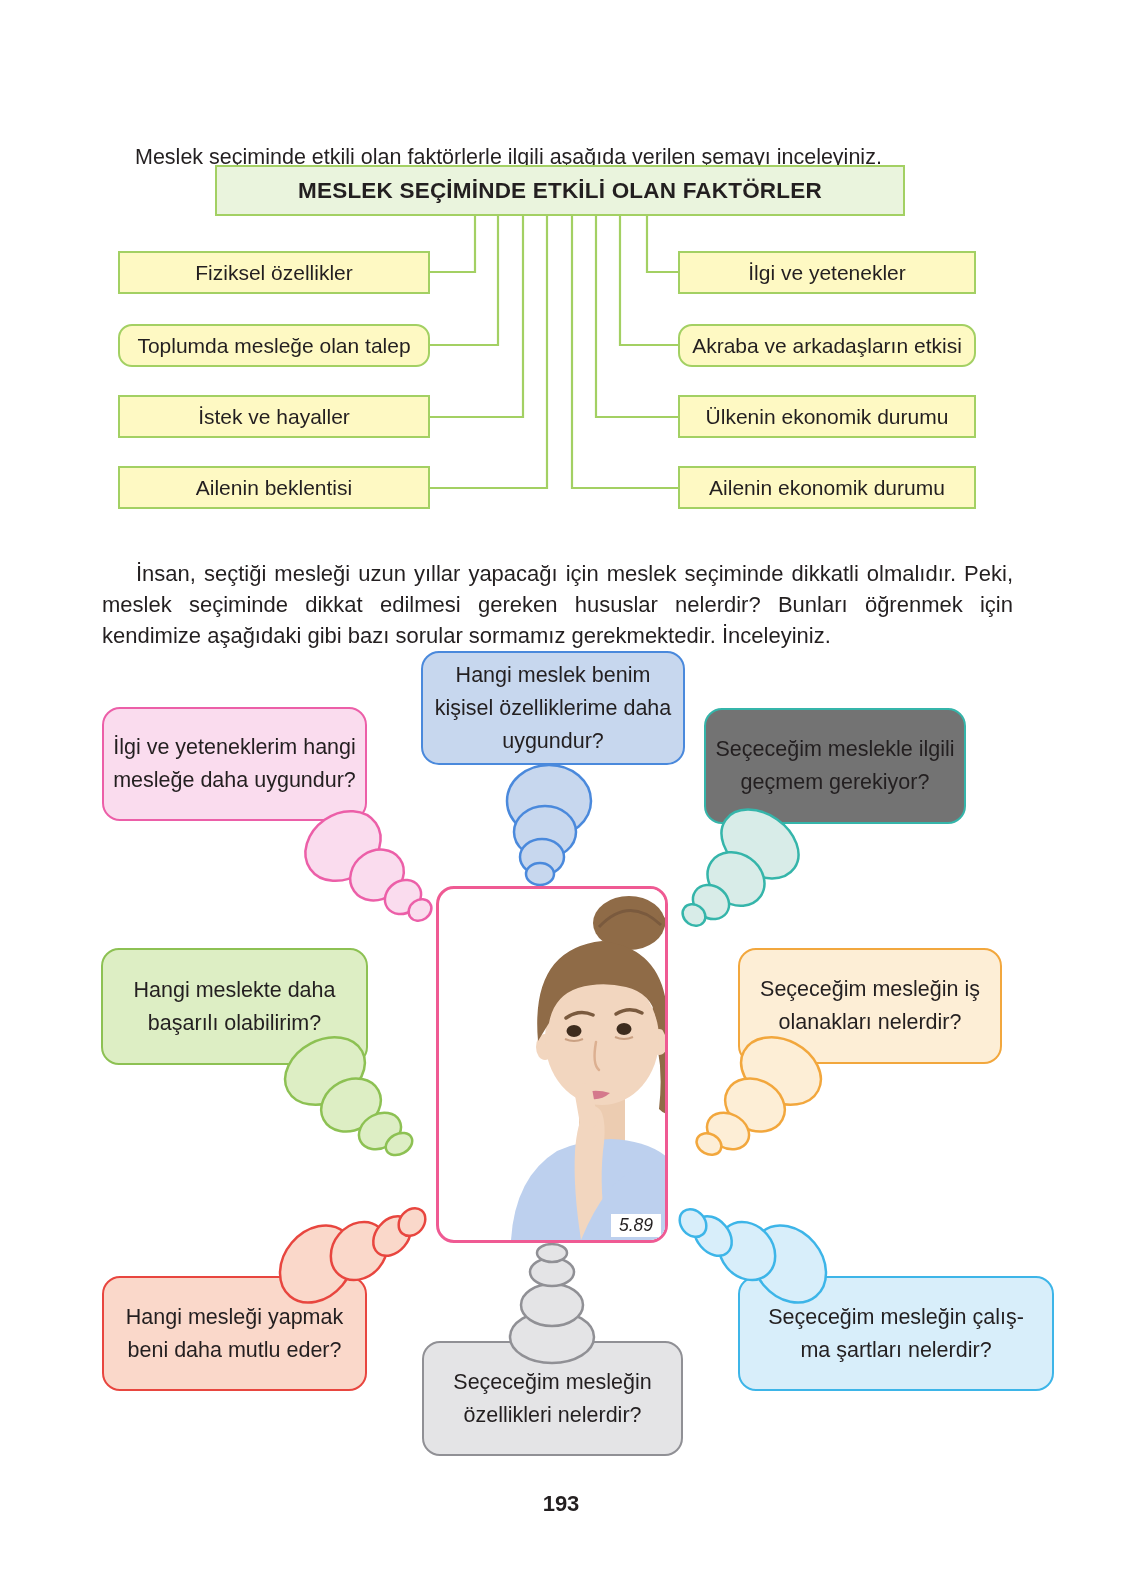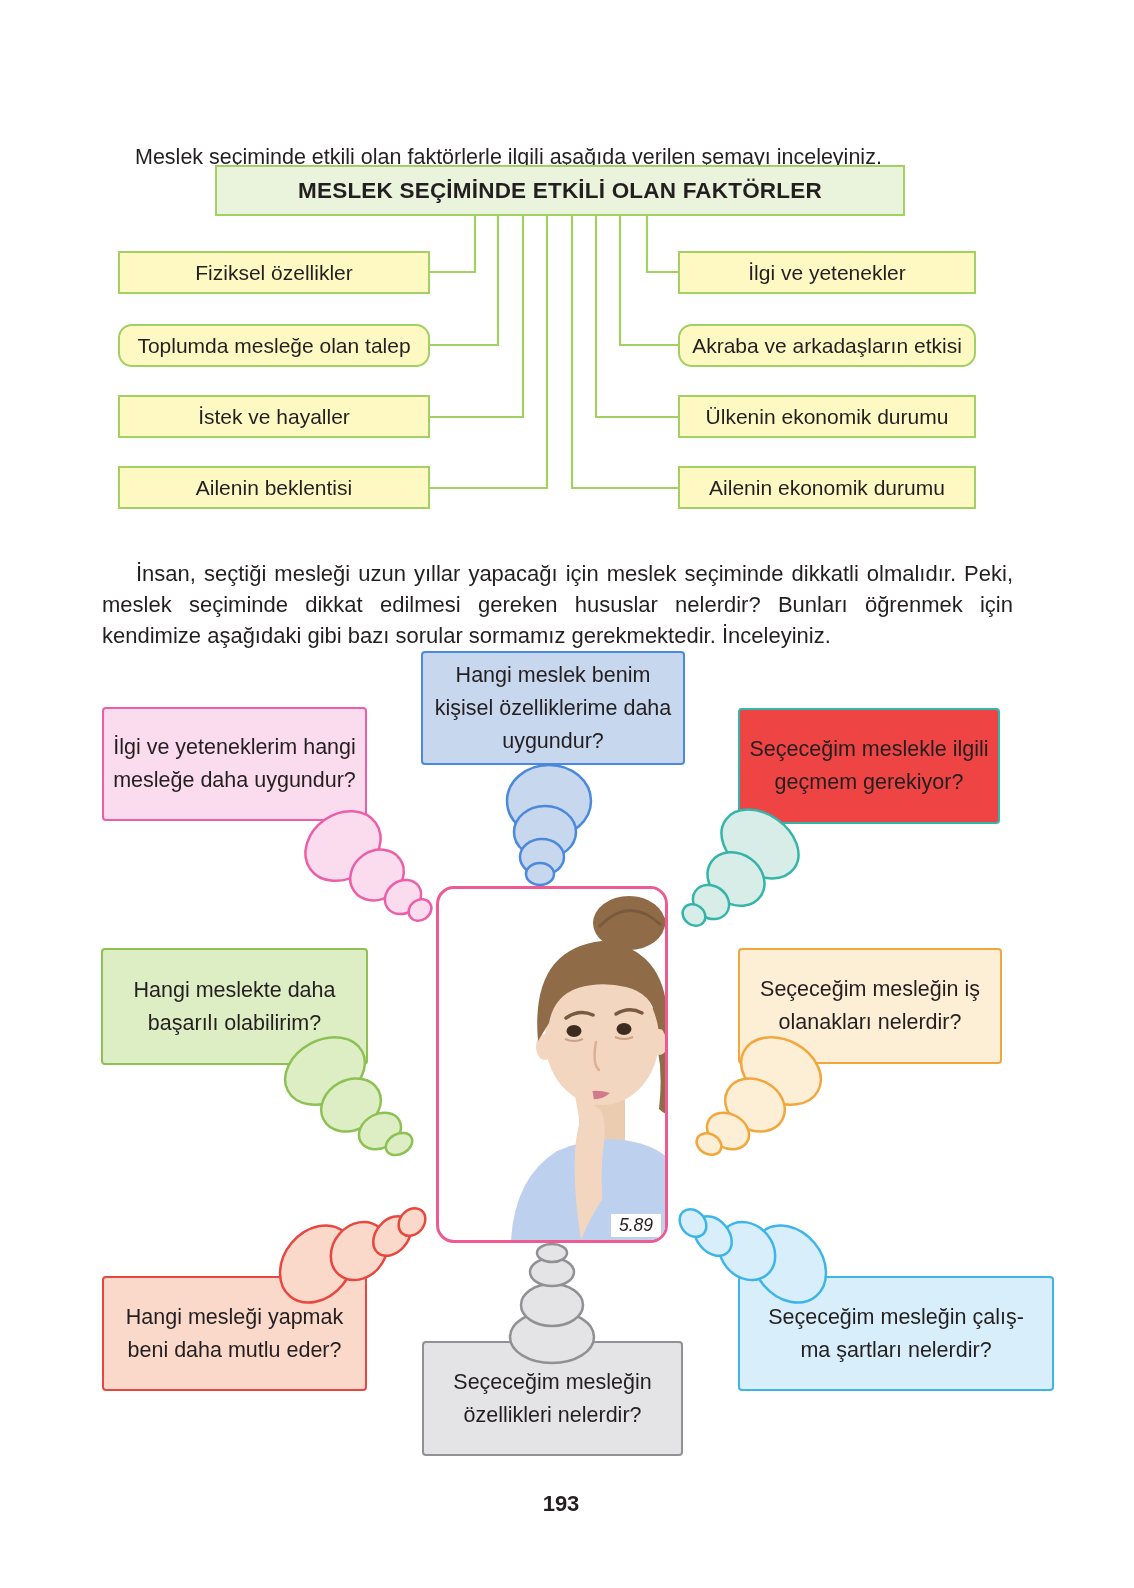--- a/index.html
+++ b/index.html
@@ -24,27 +24,27 @@
   .row1{top:243px;} .row2{top:316px;border-radius:14px;} .row3{top:387px;} .row4{top:458px;}
   .connectors{position:absolute;left:0;top:0;pointer-events:none;}
   .connectors polyline{fill:none;stroke:#a3d063;stroke-width:2.2px;}
   
   .para{
     position:absolute;left:102px;top:528px;width:911px;font-size:22px;line-height:31px;
     text-align:justify;text-indent:34px;
   }
   
   .bubble{
-    position:absolute;box-sizing:border-box;border-radius:4px;
+    position:absolute;box-sizing:border-box;border-radius:18px;
     display:flex;flex-direction:column;align-items:center;justify-content:center;
     font-size:21.5px;line-height:33px;text-align:center;z-index:1;
   }
   .b-tc{left:421px;top:643px;width:264px;height:114px;background:#c7d7ee;border:2.5px solid #4a89dc;}
   .b-tl{left:102px;top:699px;width:265px;height:114px;background:#fadcee;border:2.5px solid #ec5fa8;}
-  .b-tr{left:738px;top:700px;width:262px;height:116px;background:#ef4444;border:2.5px solid #35b5aa;}
+  .b-tr{left:704px;top:700px;width:262px;height:116px;background:#737373;border:2.5px solid #35b5aa;}
   .b-ml{left:101px;top:940px;width:267px;height:117px;background:#ddeec4;border:2.5px solid #8dc153;}
   .b-mr{left:738px;top:940px;width:264px;height:116px;background:#fdeed6;border:2.5px solid #f2a73d;}
   .b-bl{left:102px;top:1268px;width:265px;height:115px;background:#fad8ca;border:2.5px solid #e8463f;}
   .b-br{left:738px;top:1268px;width:316px;height:115px;background:#d8eefa;border:2.5px solid #3db5e8;}
   .b-bc{left:422px;top:1333px;width:261px;height:115px;background:#e4e4e6;border:2.5px solid #909095;}
   .trails{position:absolute;left:0;top:0;z-index:2;pointer-events:none;}
   .trails ellipse{stroke-width:2.5px;}
   .t-blue ellipse{fill:#c7d7ee;stroke:#4a89dc;}
   .t-pink ellipse{fill:#fadcee;stroke:#ec5fa8;}
   .t-teal ellipse{fill:#d8ece8;stroke:#35b5aa;}

